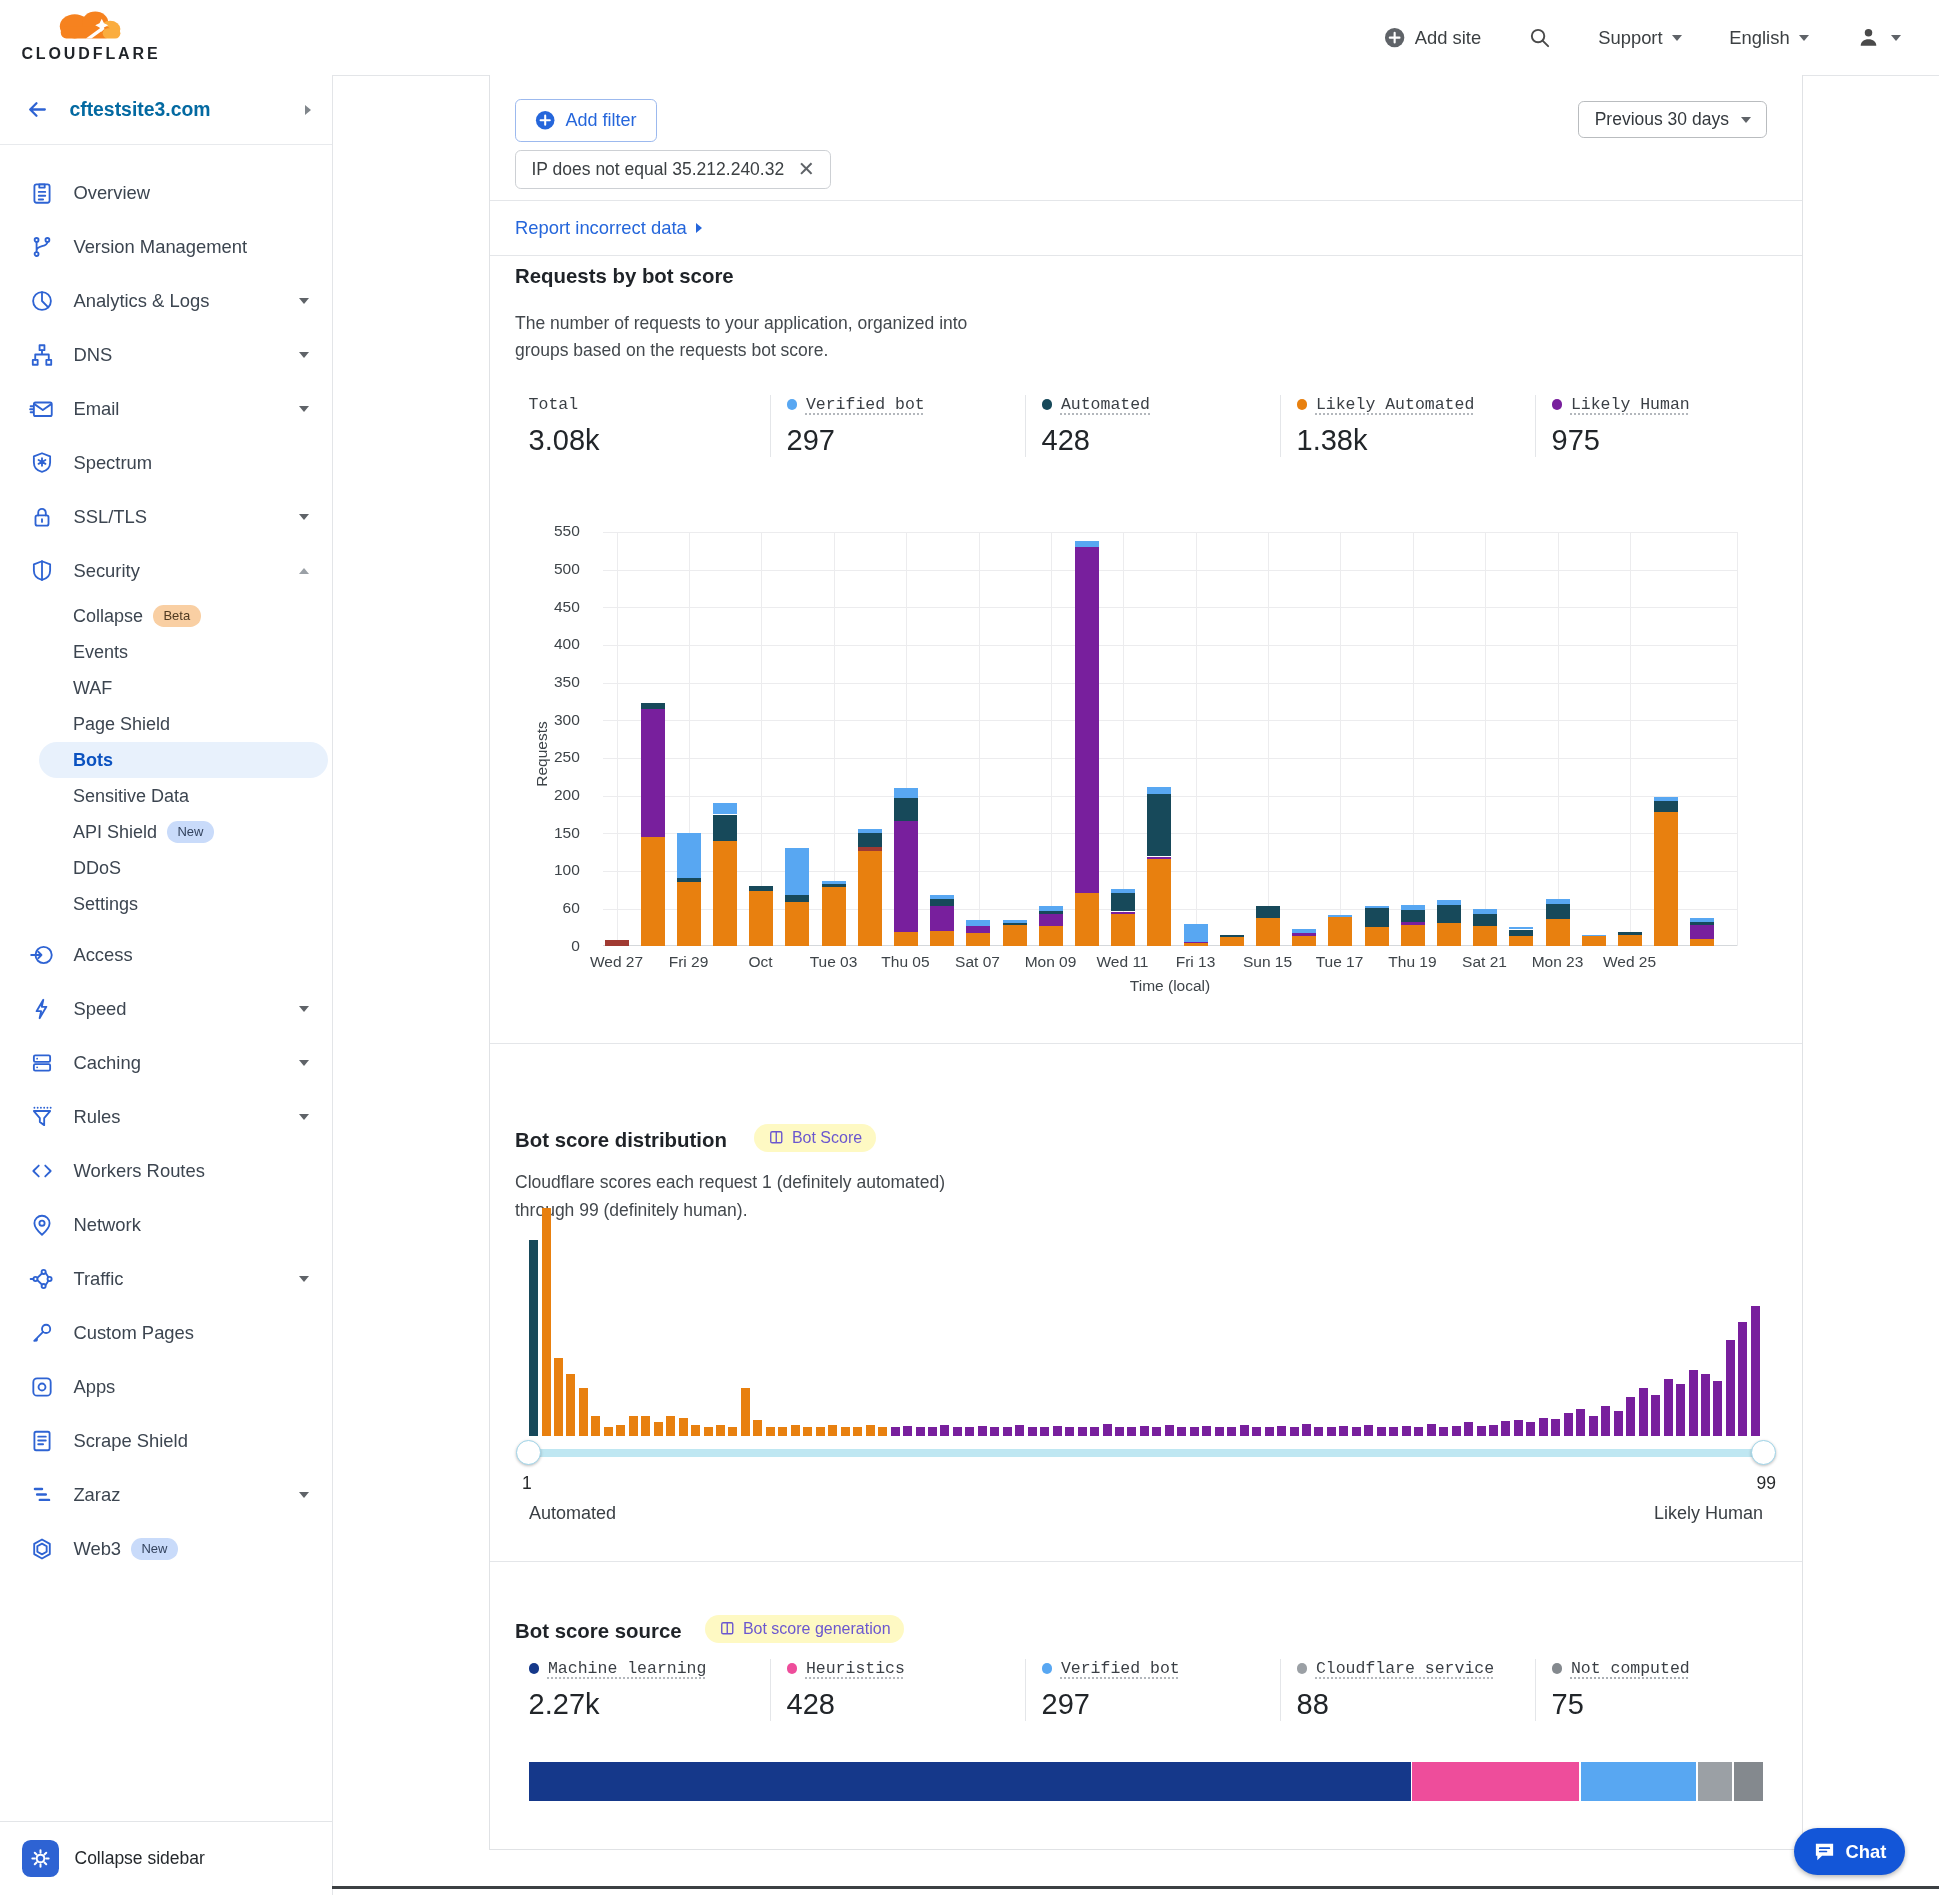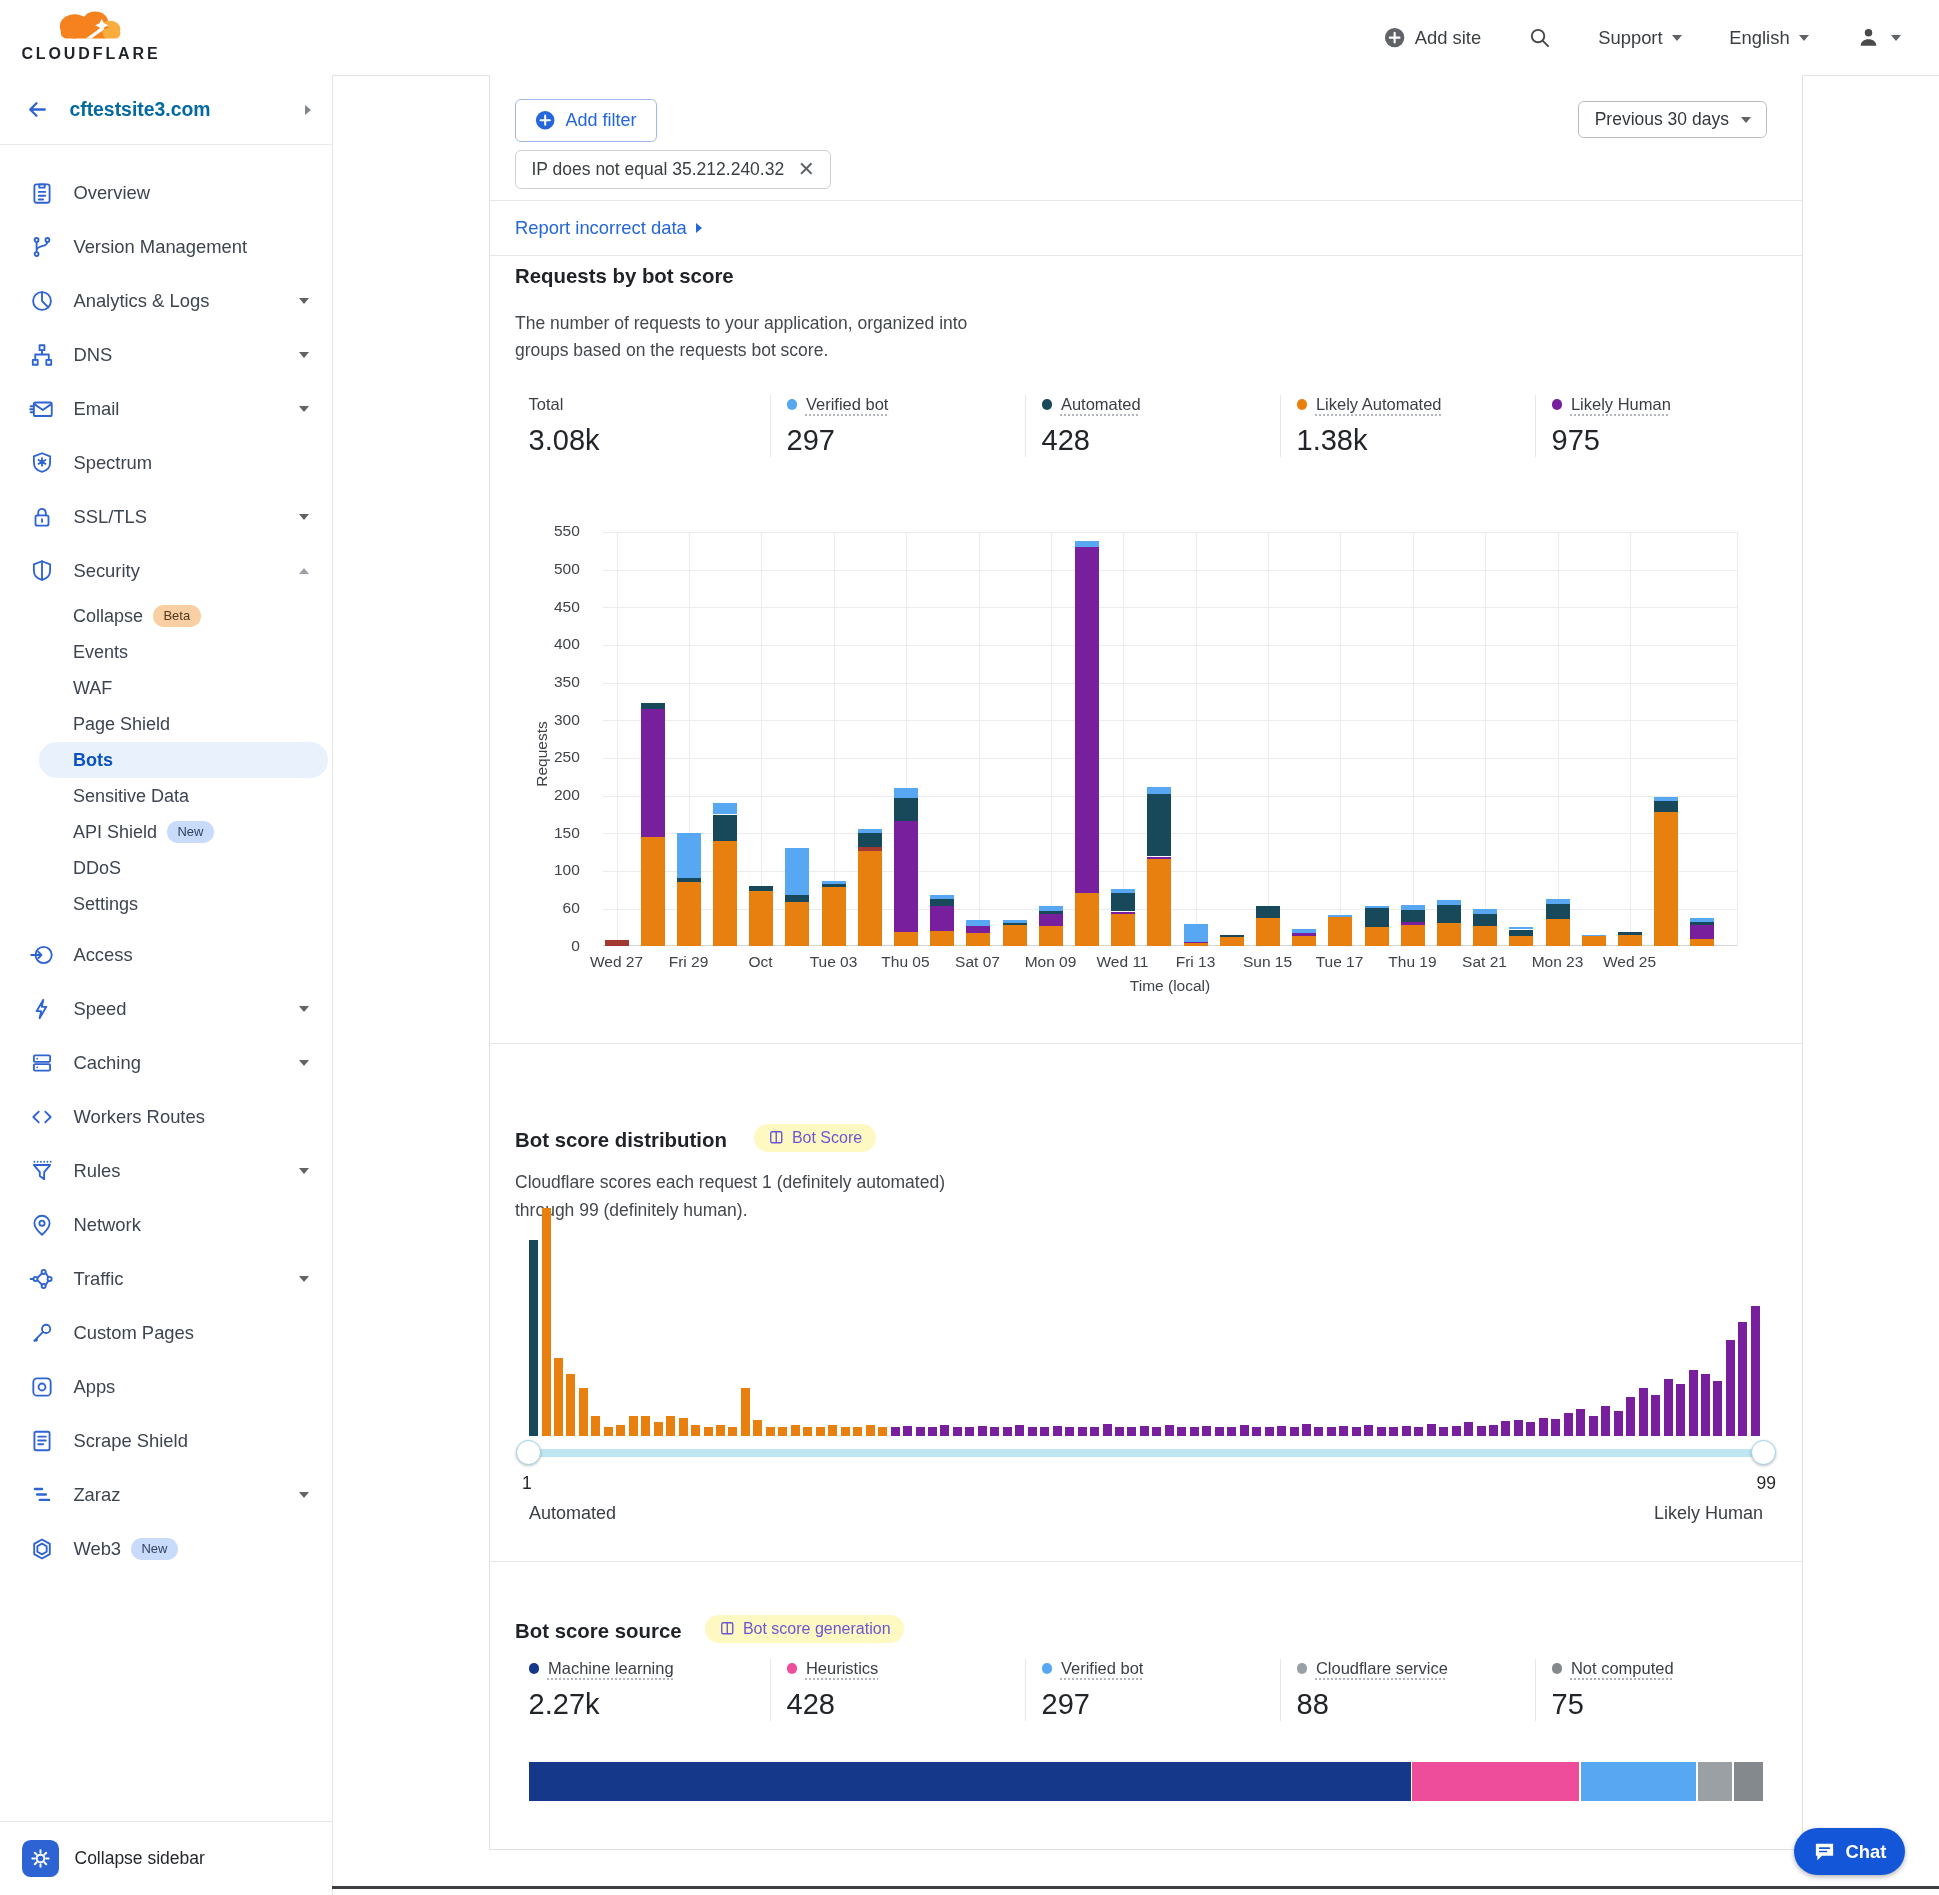--- a/index.html
+++ b/index.html
@@ -48,21 +48,21 @@
   .chip .x{font-size:20.4px;color:#5f6368;cursor:pointer;line-height:1;}
   .btn-range{position:absolute;right:35px;top:26px;height:37px;padding:0 15.5px;border:1px solid #b9bcbf;border-radius:5.8px;background:#fff;font-size:17.5px;color:#33383d;display:flex;align-items:center;gap:11.6px;cursor:pointer;box-sizing:border-box;}
   .report{position:absolute;left:25px;top:142px;font-size:18.4px;color:#2566db;display:flex;align-items:center;gap:9.7px;cursor:pointer;}
 
   .sec-title{position:absolute;margin:0;font-size:20.4px;font-weight:700;color:#1f2328;}
   .desc{position:absolute;font-size:17.5px;color:#43484d;white-space:nowrap;}
 
   .stats{position:absolute;left:25px;width:1288px;display:flex;}
   .stat{width:255px;padding-left:15.5px;border-left:1px solid #e4e6e9;box-sizing:border-box;}
   .stat:first-child{border-left:none;padding-left:13.6px;}
-  .stat-label{font-size:16.5px;color:#3a3f45;display:flex;align-items:center;gap:8.7px;}
+  .stat-label{font-size:16.5px;color:#3a3f45;display:flex;align-items:center;gap:8.7px;font-family:Liberation Mono, monospace;}
   .stat-label .u{text-decoration:underline;text-decoration-style:dotted;text-decoration-color:#9aa0a6;text-underline-offset:4.9px;}
   .dot{width:10.7px;height:10.7px;border-radius:50%;flex:none;}
   .stat-value{font-size:29px;font-weight:500;color:#212529;margin-top:9.7px;}
 
   #plot{position:absolute;left:113px;top:457px;width:1135px;height:414px;}
   .gl-h{position:absolute;left:0;width:100%;height:1px;background:#ececee;}
   .gl-v{position:absolute;top:0;width:1px;height:100%;background:#ececee;}
   .axis0{position:absolute;left:0;bottom:0;width:100%;height:1px;background:#d5d8db;}
   .bar-seg{position:absolute;}
   .ytick{position:absolute;left:7.8px;width:82px;text-align:right;font-size:15.5px;color:#3e4449;}
@@ -279,34 +279,34 @@
               <rect x="4.5" y="13" width="15" height="6" rx="1.2"></rect>
               <path d="M7.5 8h.01M7.5 16h.01"></path>
             </svg>
           </div>
           <span class="nav-label">Caching</span>
           <div class="nav-chev caret-down"></div>
         </div>
         <div class="nav-row">
           <div class="nav-icon">
             <svg viewBox="0 0 24 24" width="26" height="26" fill="none" stroke="#2E63D3" stroke-width="1.7" stroke-linecap="round" stroke-linejoin="round">
-              <path d="M9 7l-5 5 5 5M15 7l5 5-5 5"></path>
-            </svg>
-          </div>
-          <span class="nav-label">Workers Routes</span>
-        </div>
-        <div class="nav-row">
-          <div class="nav-icon">
-            <svg viewBox="0 0 24 24" width="26" height="26" fill="none" stroke="#2E63D3" stroke-width="1.7" stroke-linecap="round" stroke-linejoin="round">
               <path d="M4.5 6.5h15L14 13v6.5l-4-2.8V13z"></path>
               <path d="M5 3.5h.01M8 3.5h.01M11 3.5h.01M14 3.5h.01M17 3.5h.01M20 3.5h.01"></path>
             </svg>
           </div>
           <span class="nav-label">Rules</span>
           <div class="nav-chev caret-down"></div>
+        </div>
+        <div class="nav-row">
+          <div class="nav-icon">
+            <svg viewBox="0 0 24 24" width="26" height="26" fill="none" stroke="#2E63D3" stroke-width="1.7" stroke-linecap="round" stroke-linejoin="round">
+              <path d="M9 7l-5 5 5 5M15 7l5 5-5 5"></path>
+            </svg>
+          </div>
+          <span class="nav-label">Workers Routes</span>
         </div>
         <div class="nav-row">
           <div class="nav-icon">
             <svg viewBox="0 0 24 24" width="26" height="26" fill="none" stroke="#2E63D3" stroke-width="1.7" stroke-linecap="round" stroke-linejoin="round">
               <path d="M12 21c-4.2-3.8-7-7.2-7-10.7A7 7 0 0112 3.5a7 7 0 017 6.8c0 3.5-2.8 6.9-7 10.7z"></path>
               <circle cx="12" cy="10.3" r="2.4"></circle>
             </svg>
           </div>
           <span class="nav-label">Network</span>
         </div>

